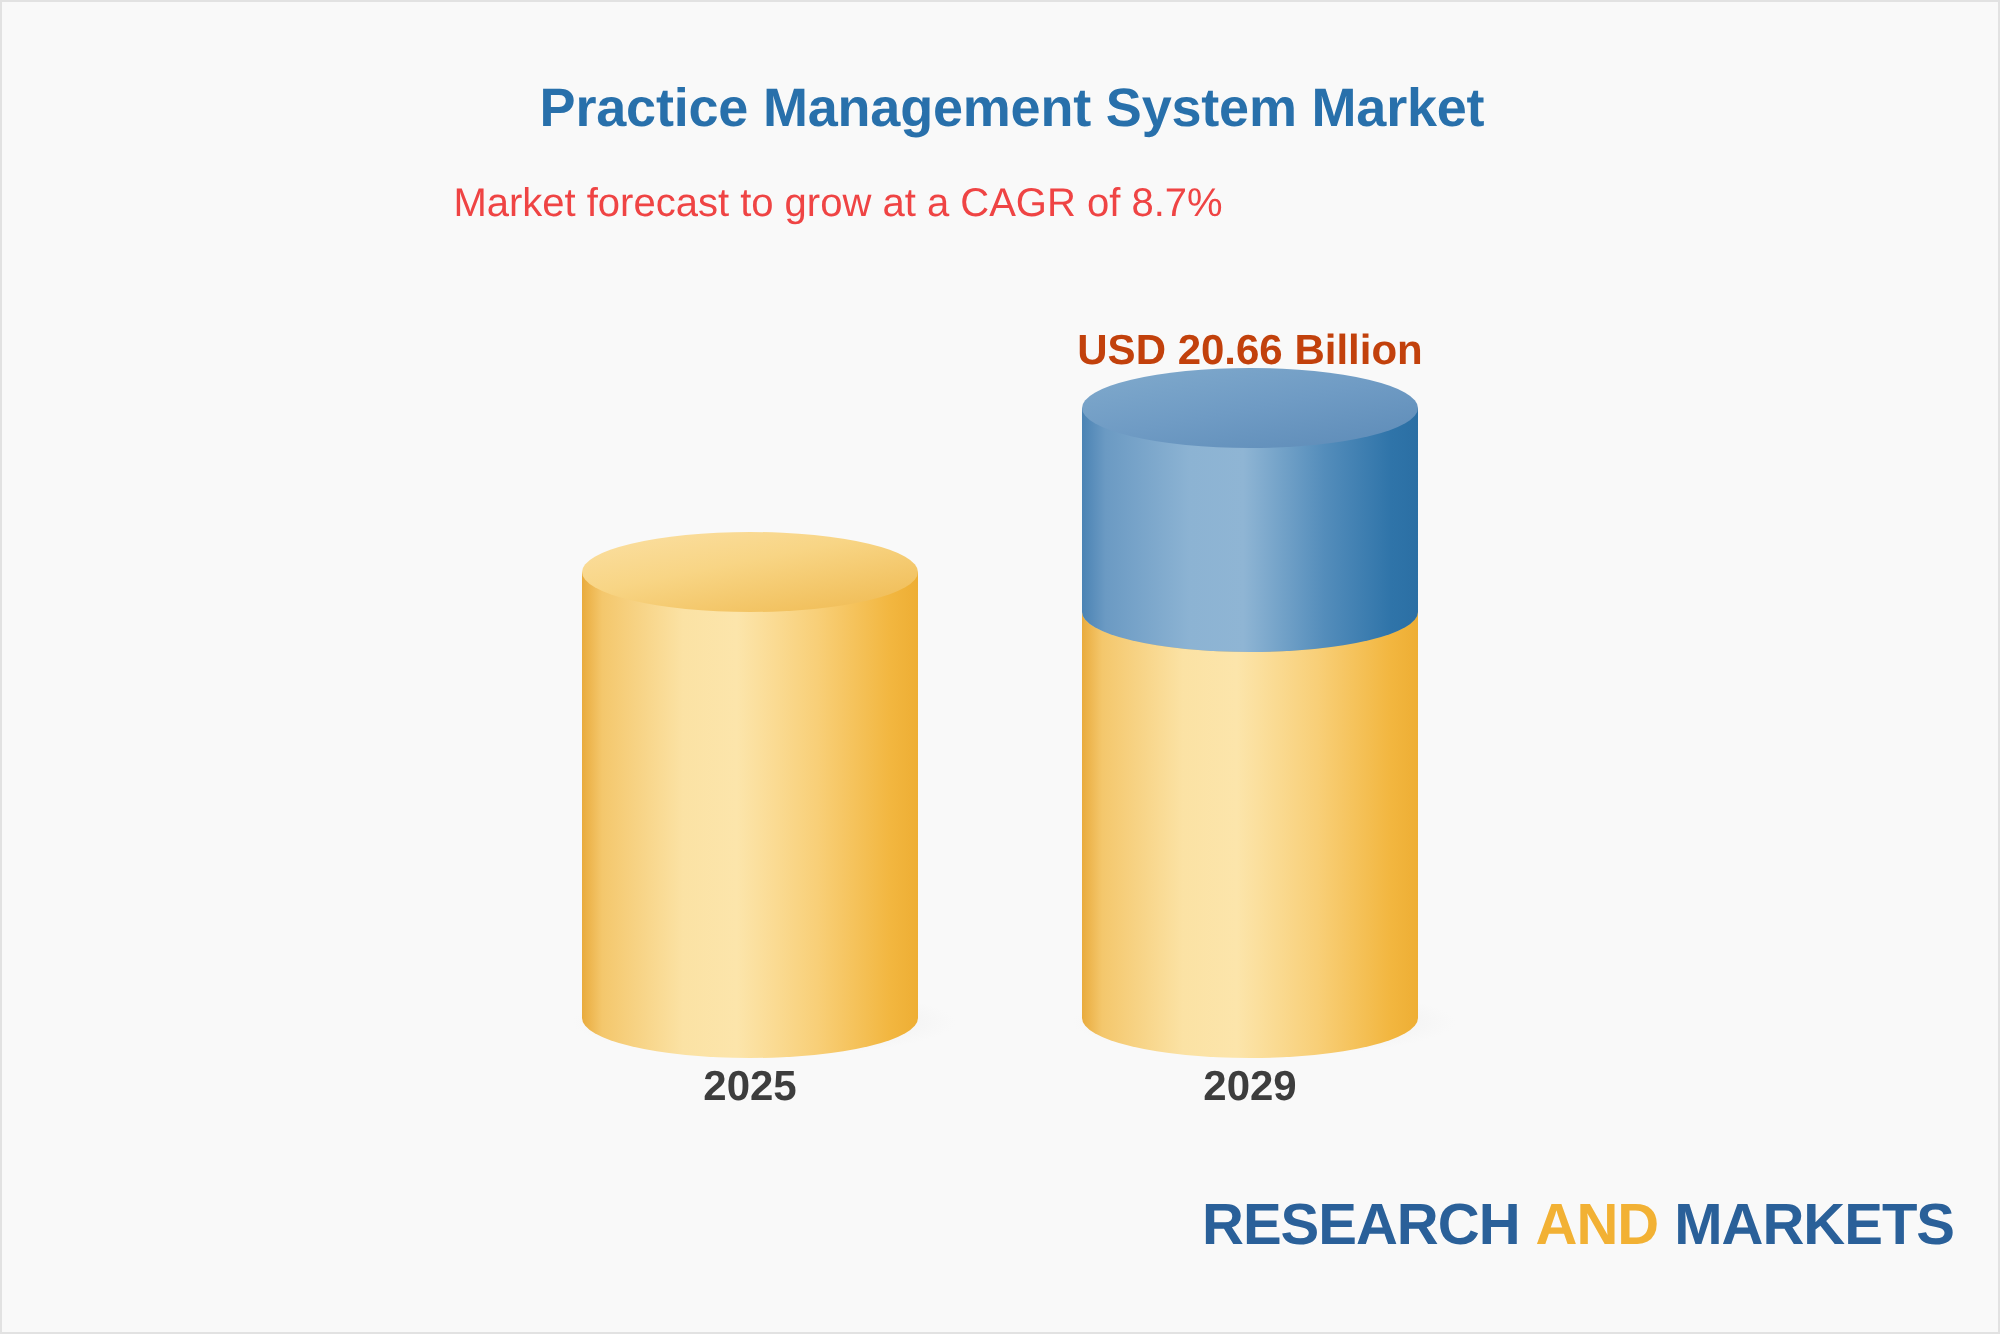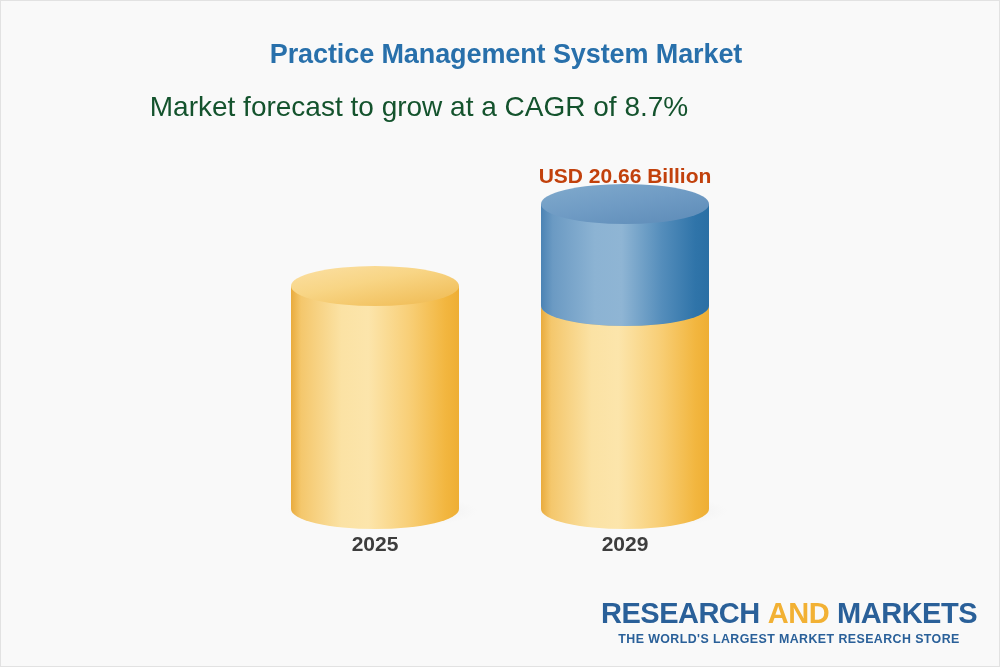--- a/index.html
+++ b/index.html
@@ -36,23 +36,23 @@
     color: #2870ab;
     letter-spacing: -0.1px;
     white-space: nowrap;
   }
   #chart-subtitle {
     position: absolute;
     left: 0;
     top: 90px;
     width: 836px;
     text-align: center;
-    font-size: 28px;
+    font-size: 20px;
     font-weight: normal;
-    color: #14532d;
+    color: #ef4444;
     white-space: nowrap;
   }
 
   
   #plot-area {
     position: absolute;
     left: 0;
     top: 0;
     width: 1000px;
     height: 667px;
@@ -92,21 +92,21 @@
     top: 622px;
     font-size: 17px;
     color: #8e8e8e;
     white-space: nowrap;
   }
 
   #brand-logo {
     position: absolute;
     right: 22px;
     top: 598px;
-    text-align: center;
+    text-align: right;
     line-height: 1;
   }
   #brand-wordmark {
     font-size: 29px;
     font-weight: bold;
     letter-spacing: -0.5px;
     white-space: nowrap;
     color: #2a6099;
   }
   #brand-wordmark .w-and { color: #f2b134; }
@@ -206,16 +206,15 @@
 
     <div class="value-label" id="label-value-1">USD 20.66 Billion</div>
 
     <div class="category-label" id="label-cat-0">2025</div>
     <div class="category-label" id="label-cat-1">2029</div>
   </div>
 
 
   <div id="brand-logo">
     <div id="brand-wordmark"><span class="w-part">RESEARCH</span><span class="w-and" style="margin: 0px 8px;">AND</span><span class="w-part">MARKETS</span></div>
-    <div id="brand-tagline">THE WORLD'S LARGEST MARKET RESEARCH STORE</div>
   </div>
 
 </div>
 
 </body></html>

